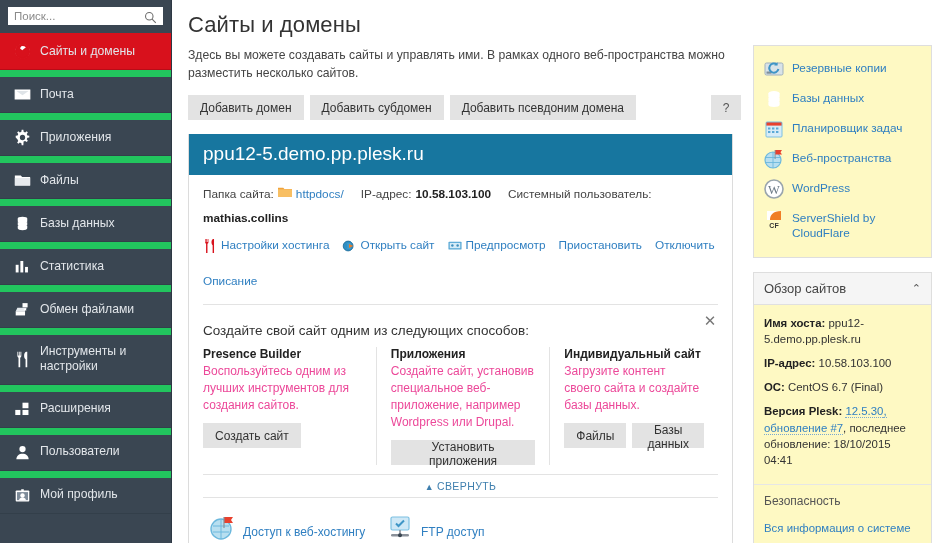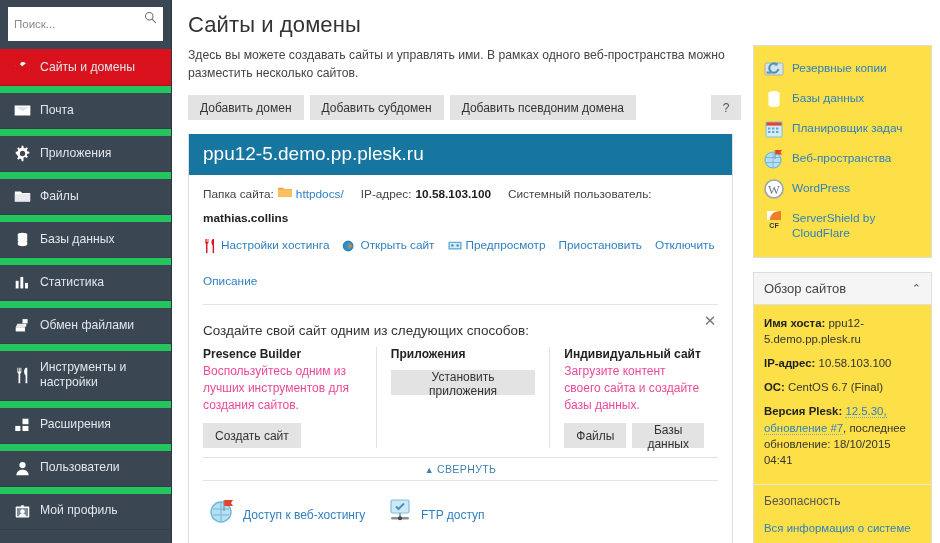--- a/index.html
+++ b/index.html
@@ -11,21 +11,21 @@
   #app { position: relative; width: 940px; height: 543px; display: flex; }
 
   
   .sidebar {
     width: 172px; height: 543px; background: #3a4652;
     flex: 0 0 172px; position: relative;
     border-right: 1px solid #2d3843;
   }
   .search-wrap { padding: 7px 8px 8px 8px; }
   .search-box {
-    position: relative; background: #fff; height: 34px;
+    position: relative; background: #fff; height: 18px;
     display: flex; align-items: center; padding: 0 6px;
   }
   .search-box input {
     border: 0; outline: 0; font-size: 11.5px; color: #555;
     font-family: "Liberation Sans", sans-serif;
     width: 130px; background: transparent;
   }
   .search-box input::placeholder { color: #8a8a8a; }
   .search-icon { position: absolute; right: 6px; top: 4px; width: 13px; height: 13px; }
   .search-icon svg { display: block; }
@@ -110,21 +110,21 @@
   .link-grid { display: flex; flex-wrap: wrap; padding: 11px 14px 10px 14px; }
   .link-cell {
     width: 178px; display: flex; align-items: flex-end; gap: 8px;
     padding: 6px 4px 6px 6px; margin-bottom: 2px; cursor: pointer;
   }
   .lc-icon { width: 26px; height: 26px; flex: 0 0 26px; }
   .lc-text { font-size: 12px; color: #2f7fc1; line-height: 1.33; padding-top: 2px; }
 
   
   .rail { width: 195px; flex: 0 0 195px; padding: 45px 8px 0 8px; background: #fff; }
-  .rail-box { border: 1px solid #dedede; background: #fde047; }
+  .rail-box { border: 1px solid #dedede; background: #fef9c3; }
   .quick-list { padding: 8px 6px 10px 10px; }
   .quick-item { display: flex; align-items: flex-start; gap: 8px; padding: 5px 0; cursor: pointer; }
   .qi-icon { width: 20px; height: 20px; flex: 0 0 20px; }
   .qi-label { font-size: 11.8px; color: #2f7fc1; line-height: 1.3; padding-top: 2px; }
 
   .rail-box.second { margin-top: 14px; }
   .box-head {
     display: flex; align-items: center; justify-content: space-between;
     background: #f5f5f5; border-bottom: 1px solid #e0e0e0;
     padding: 8px 10px; font-size: 13px; color: #444;
@@ -360,20 +360,21 @@
         <div class="cols" id="create-cols">
             <div class="col col1">
               <h4>Presence Builder</h4>
               <p>Воспользуйтесь одним из лучших инструментов для создания сайтов.</p>
               <div class="btnrow">
                 <button class="btn">Создать сайт</button>
               </div>
             </div>
             <div class="col col2">
               <h4>Приложения</h4>
+              <p>Создайте сайт, установив специальное веб-приложение, например Wordpress или Drupal.</p>
               <div class="btnrow">
                 <button class="btn">Установить приложения</button>
               </div>
             </div>
             <div class="col col3">
               <h4>Индивидуальный сайт</h4>
               <p>Загрузите контент своего сайта и создайте базы данных.</p>
               <div class="btnrow">
                 <button class="btn">Файлы</button>
                 <button class="btn">Базы данных</button>

